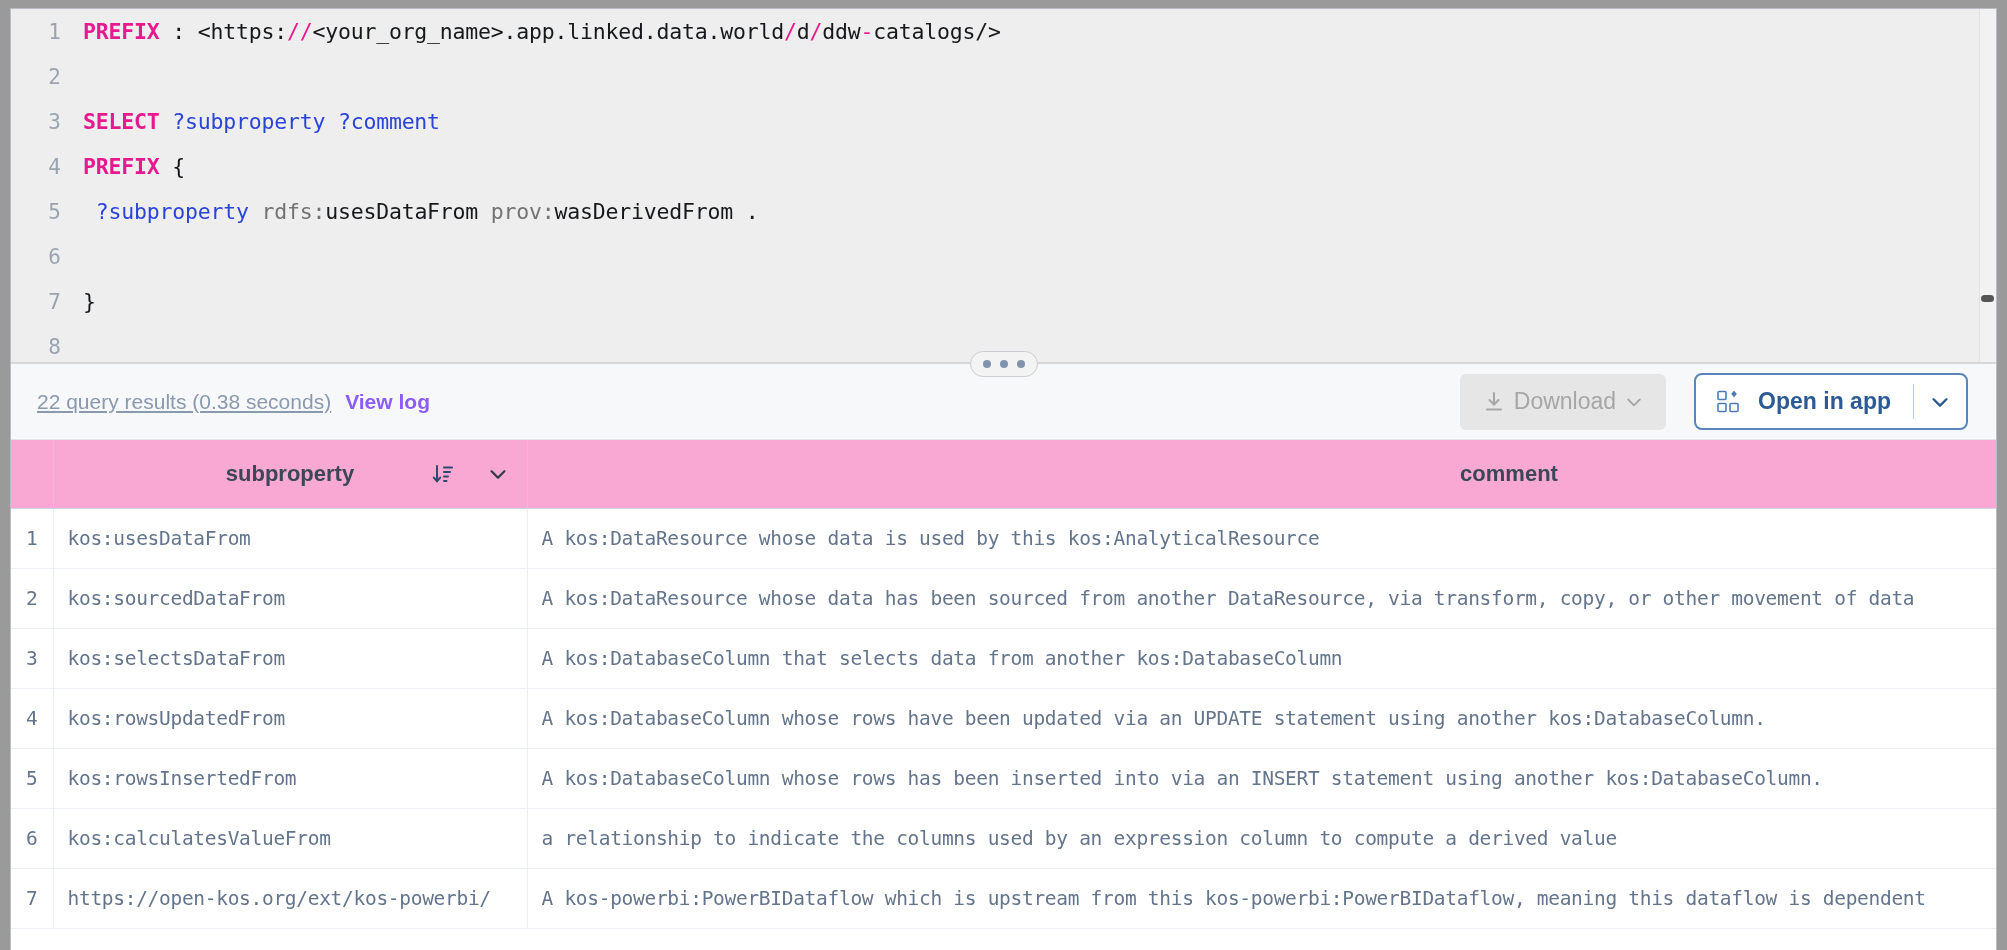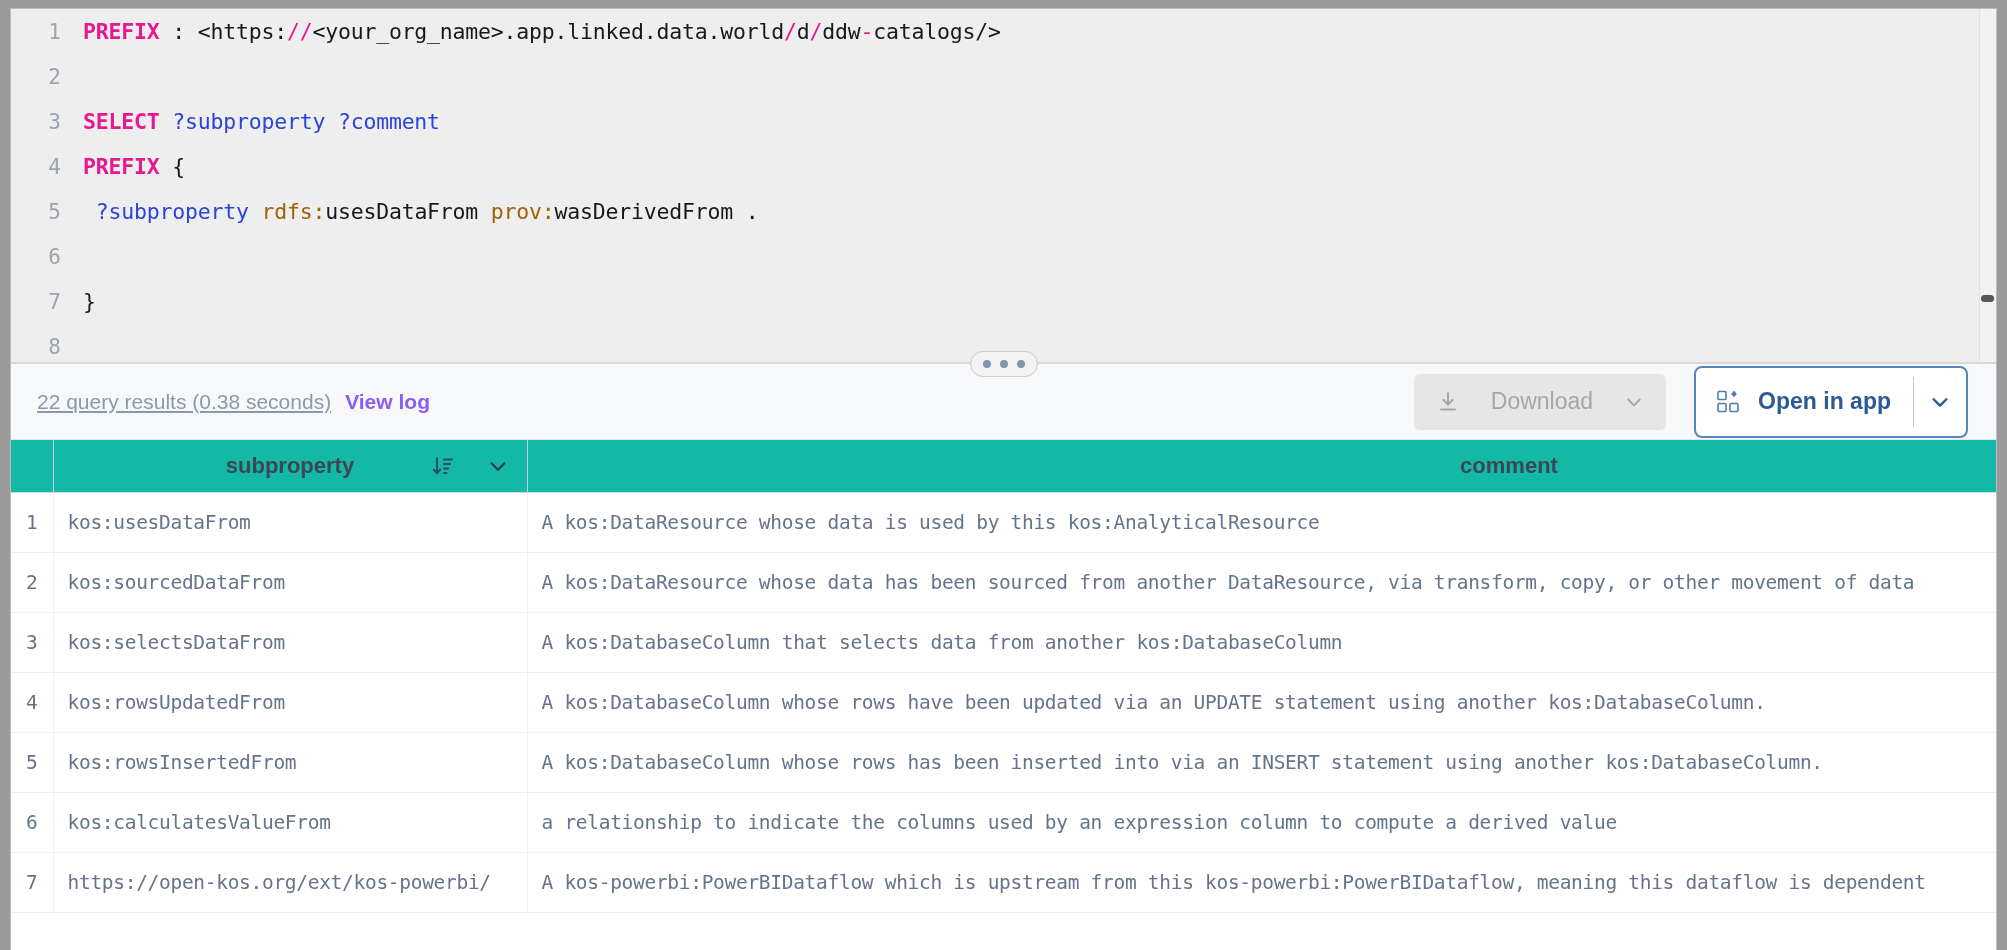--- a/index.html
+++ b/index.html
@@ -64,21 +64,21 @@
   }
   .line-code {
     font-family: "DejaVu Sans Mono", "Liberation Mono", monospace;
     font-size: 21.5px;
     color: #1a1a1a;
     white-space: pre;
     letter-spacing: -0.2px;
   }
   .tok-kw   { color: #e8188f; font-weight: 600; }
   .tok-var  { color: #2b44d8; margin-top: 16px; }
-  .tok-pfx  { color: #a16207; text-align: center; }
+  .tok-pfx  { color: #737373; text-align: center; }
   .tok-plain{ color: #16181c; }
   .tok-pink { color: #e8188f; }
 
   
   #editor-scrollbar {
     position: absolute;
     right: 0; top: 0;
     width: 17px;
     height: 100%;
     background: #f2f2f2;
@@ -149,39 +149,39 @@
     text-decoration: none;
     cursor: pointer;
     white-space: nowrap;
   }
   .toolbar-spacer { flex: 1 1 auto; }
 
   
   #download-button {
     display: flex;
     align-items: center;
-    gap: 31px;
+    gap: 8px;
     height: 56px;
     padding: 0 22px;
     background: #e6e6e6;
     border: none;
     border-radius: 6px;
     color: #a6a6a6;
     font-size: 23px;
     font-family: "Liberation Sans", sans-serif;
     cursor: default;
     margin-right: 28px;
   }
   #download-button .dl-label { font-weight: 400; }
 
   
   #open-in-app-group {
     display: flex;
     align-items: stretch;
-    height: 72px;
+    height: 57px;
     border: 2px solid #5a85bb;
     border-radius: 8px;
     background: #ffffff;
     overflow: hidden;
   }
   #open-in-app-button {
     display: flex;
     align-items: center;
     gap: 16px;
     padding: 0 22px 0 20px;
@@ -219,22 +219,22 @@
   table.results {
     border-collapse: collapse;
     table-layout: fixed;
     width: 2480px;
   }
   table.results col.c-gutter { width: 42px; }
   table.results col.c-sub    { width: 474px; }
   table.results col.c-com    { width: 1964px; }
 
   table.results thead th {
-    background: #14b8a6;
-    height: 52px;
+    background: #f9a8d4;
+    height: 68px;
     font-size: 22px;
     font-weight: 700;
     color: #3b4756;
     font-family: "Liberation Sans", sans-serif;
     border-bottom: 1px solid #cfd7e2;
     border-right: 1px solid #c4cedb;
     position: relative;
     padding: 0;
   }
   th.th-gutter { border-right: 1px solid #d5dce6; }

